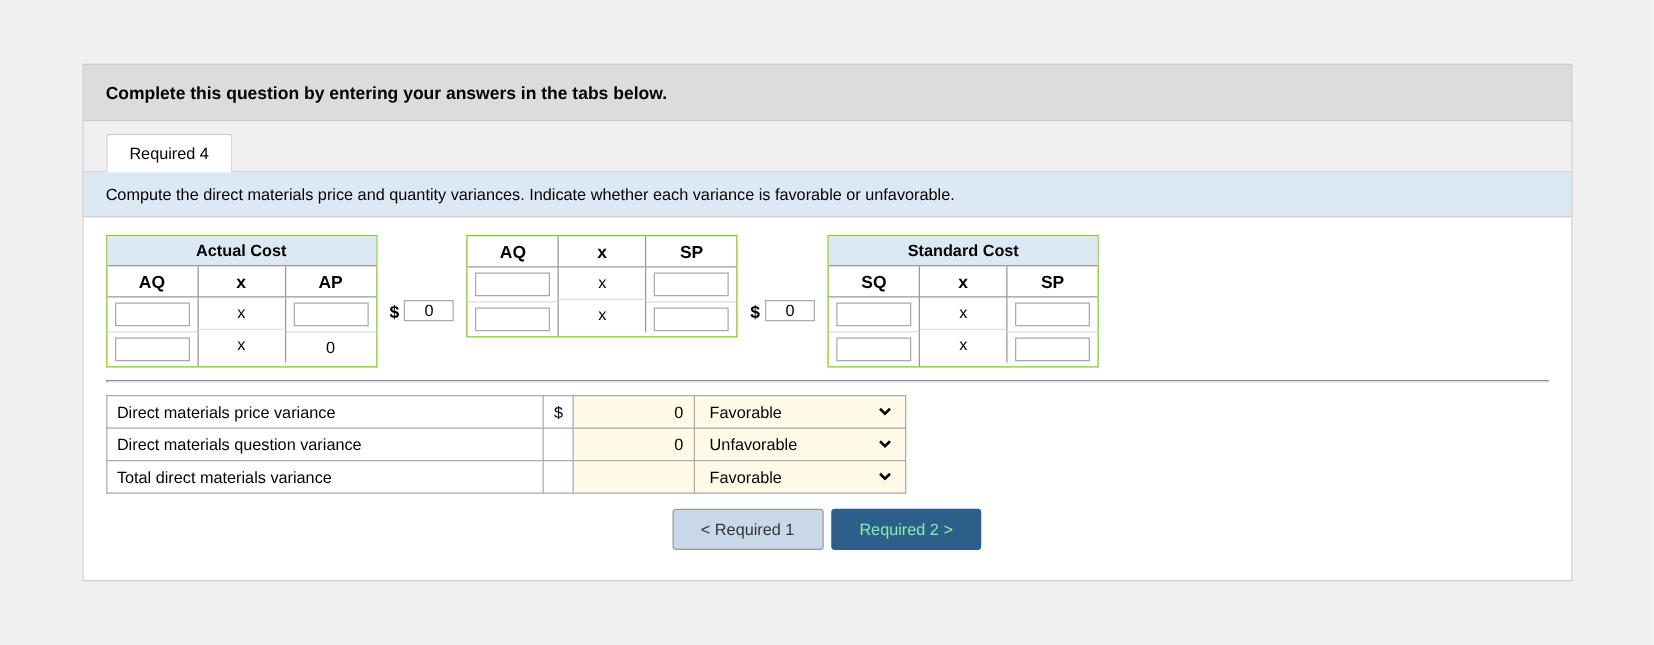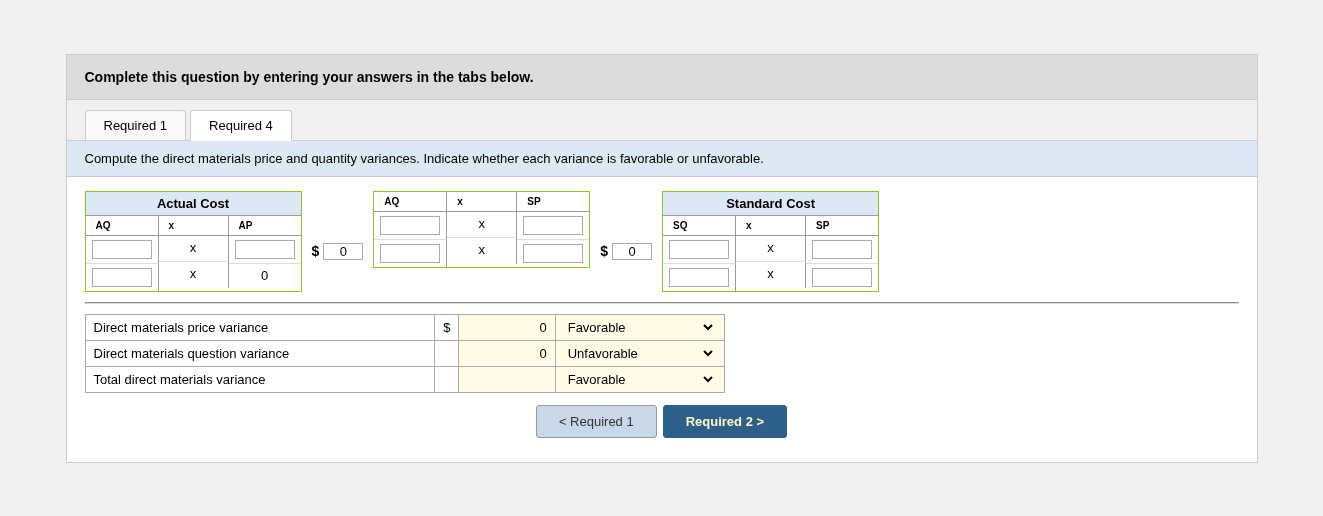--- a/index.html
+++ b/index.html
@@ -102,23 +102,23 @@
       cursor: pointer;
       border-radius: 3px;
       text-align: right;
     }
     .nav-btn.prev {
       background: #c8d8e8;
       color: #333;
     }
     .nav-btn.next {
       background: #2c5f8a;
-      color: #fef9c3;
+      color: #86efac;
       border-color: #2c5f8a;
-      font-weight: bold;
+      font-weight: normal;
     }
 
     
     .table-section {
       display: flex;
       align-items: flex-start;
       gap: 0;
     }
 
     .box {
@@ -136,25 +136,25 @@
     }
     .box-cols {
       display: flex;
     }
     .box-col {
       display: flex;
       flex-direction: column;
     }
     .box-col-header {
       font-weight: bold;
-      text-align: left;
+      text-align: center;
       padding: 4px 10px;
       border-right: 1px solid #999;
       border-bottom: 1px solid #999;
-      font-size: 10px;
+      font-size: 14px;
       min-width: 70px;
     }
     .box-col:last-child .box-col-header,
     .box-col:last-child .box-col-cell {
       border-right: none;
     }
     .box-col-cell {
       text-align: center;
       padding: 4px 6px;
       border-right: 1px solid #999;
@@ -192,21 +192,20 @@
 </head>
 <body>
 
 <div class="outer-container">
 
   <div class="header-banner">
     <span>Complete this question by entering your answers in the tabs below.</span>
   </div>
 
   <div class="tabs-row">
-    <div class="tab">Required 1</div>
     <div class="tab active">Required 4</div>
   </div>
 
   <div class="instruction-bar">
     <span>Compute the direct materials price and quantity variances. Indicate whether each variance is favorable or unfavorable.</span>
   </div>
 
   <div class="main-content">
 
     <div class="table-section">

